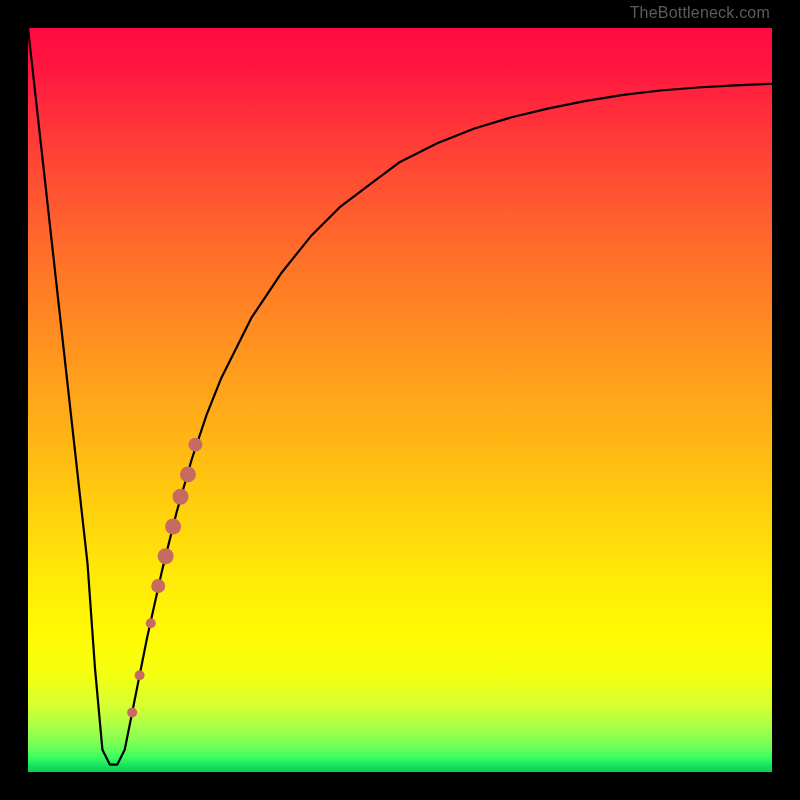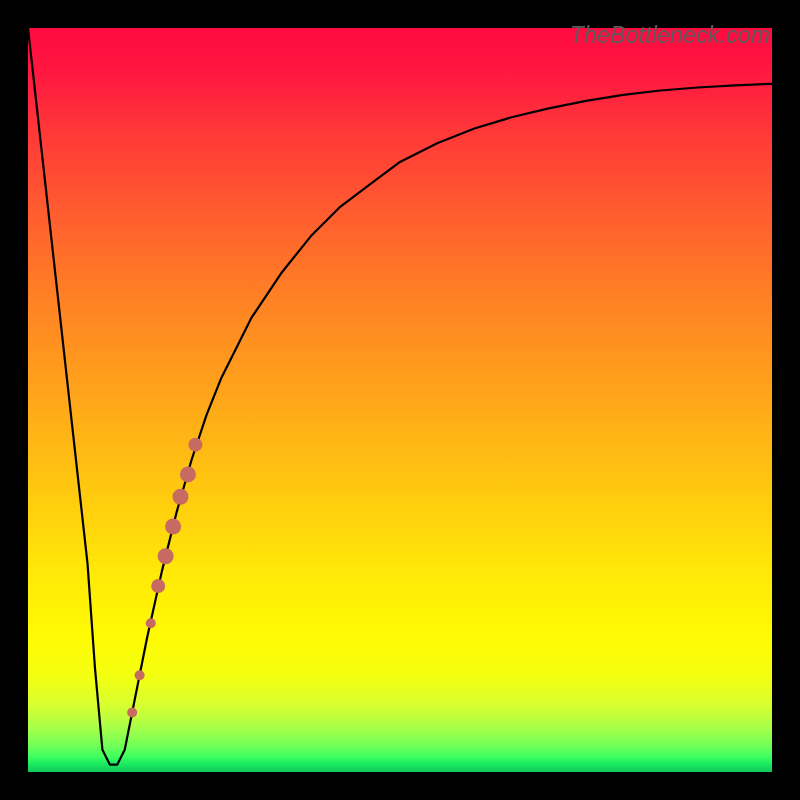--- a/index.html
+++ b/index.html
@@ -49,28 +49,27 @@
       #d8ff30 91%,
       #a8ff48 94%,
       #70ff58 96.5%,
       #3cff60 98%,
       #18e860 99%,
       #10c858 100%
     );
   }
   .watermark {
     position: absolute;
-    top: 22px;
+    top: 4px;
     right: 30px;
     color: #5c5c5c;
-    font-size: 23px;
+    font-size: 16px;
     font-weight: 400;
     letter-spacing: 0.2px;
     user-select: none;
-    font-style: italic;
   }
   svg.curve {
     position: absolute;
     left: 0;
     top: 0;
     width: 744px;
     height: 744px;
   }
 </style>
 </head>

